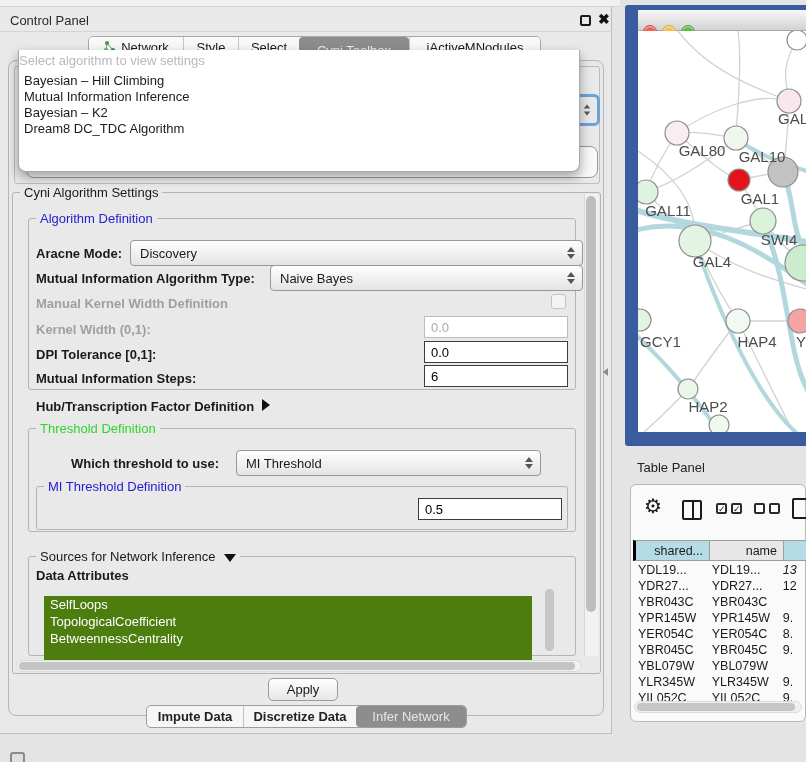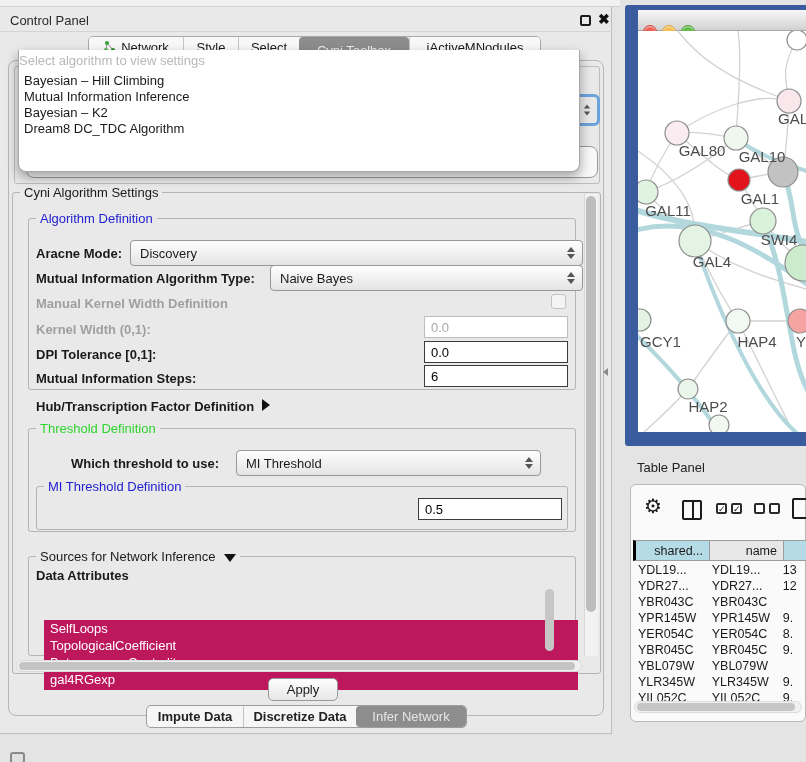--- a/index.html
+++ b/index.html
@@ -42,21 +42,21 @@
   .combo{position:absolute;font-size:13px;background:linear-gradient(#fefefe,#e4e4e4);
          border:1px solid #979797;border-radius:4px;display:flex;align-items:center;
          padding-left:9px;z-index:4}
   .stepper{position:absolute;right:7px;display:flex;flex-direction:column;gap:2px}
   .tri-up{width:0;height:0;border-left:4px solid transparent;border-right:4px solid transparent;border-bottom:5px solid #555}
   .tri-dn{width:0;height:0;border-left:4px solid transparent;border-right:4px solid transparent;border-top:5px solid #555}
   .tri-rt{display:inline-block;width:0;height:0;border-top:6px solid transparent;border-bottom:6px solid transparent;border-left:8px solid #111;margin-left:8px}
   .tri-dnB{display:inline-block;width:0;height:0;border-left:6px solid transparent;border-right:6px solid transparent;border-top:8px solid #111;margin-left:8px;vertical-align:middle}
   #chk-manual{left:551px;top:287px;width:15px;height:15px;border:1px solid #c2c2c2;border-radius:3px;background:#f4f4f4;z-index:4}
   
-  #attr-list{left:44px;top:613px;width:534px;height:70px;background:#be185d;overflow:hidden;z-index:4}
+  #attr-list{left:44px;top:589px;width:488px;height:70px;background:#4d7c0f;overflow:hidden;z-index:4}
   .attr{font-size:13px;line-height:17px;color:#fff;padding-left:6px;white-space:nowrap}
   #attr-sb{left:545px;top:582px;width:9px;height:62px;background:#c6c6c6;border-radius:5px;z-index:5}
   
   #v-track{left:584px;top:187px;width:14px;height:462px;background:#f2f2f2;border-left:1px solid #d8d8d8;z-index:4}
   #v-thumb{left:586px;top:189px;width:10px;height:416px;background:#bdbdbd;border-radius:5px;z-index:5}
   #h-track{left:16px;top:653px;width:566px;height:12px;background:#f1f1f1;border:1px solid #dadada;border-radius:6px;z-index:5}
   #h-thumb{left:19px;top:655px;width:556px;height:8px;background:#c4c4c4;border-radius:4px;z-index:6}
   
   #apply-btn{left:268px;top:671px;width:70px;height:23px;border:1px solid #9a9a9a;border-radius:5px;
              background:linear-gradient(#fefefe,#e7e7e7);font-size:13px;display:flex;align-items:center;justify-content:center;z-index:5}
@@ -206,21 +206,20 @@
 
   <div class="abs gbox" style="left:28px;top:549px;width:548px;height:100px"></div>
   <div class="gtitle" style="left:36px;top:542px">
     <span>Sources for Network Inference</span><span class="tri-dnB"></span>
   </div>
   <div class="lbl" style="left:36px;top:561px">Data Attributes</div>
   <div class="abs" id="attr-list">
       <div class="attr">SelfLoops</div>
       <div class="attr">TopologicalCoefficient</div>
       <div class="attr">BetweennessCentrality</div>
-      <div class="attr">gal4RGexp</div>
     </div>
   <div class="abs" id="attr-sb"></div>
 
   <div class="abs" id="h-track"></div>
   <div class="abs" id="h-thumb"></div>
 
   <div class="abs" id="apply-btn">Apply</div>
 
   <div class="abs" id="bottom-tabs">
       <div class="btab" style="width: 96px;">Impute Data</div>
@@ -319,21 +318,21 @@
 <div class="abs" id="tp-doc"></div>
 <div class="abs" id="tp-header">
     <div class="hcell" style="width: 77px; background: rgb(181, 219, 231);">shared...</div>
     <div class="hcell" style="width: 74px; background: rgb(231, 231, 231);">name</div>
     <div class="hcell" style="width: 26px; background: rgb(181, 219, 231);"></div>
   </div>
 <div class="abs" id="tp-body">
     <div class="trow">
       <div class="tcell" style="width: 77px;">YDL19...</div>
       <div class="tcell" style="width: 74px;">YDL19...</div>
-      <div class="tcell" style="width: 26px;">13</div>
+      <div class="tcell" style="width: 26px; font-style: italic;">13</div>
     </div>
     <div class="trow">
       <div class="tcell" style="width: 77px;">YDR27...</div>
       <div class="tcell" style="width: 74px;">YDR27...</div>
       <div class="tcell" style="width: 26px;">12</div>
     </div>
     <div class="trow">
       <div class="tcell" style="width: 77px;">YBR043C</div>
       <div class="tcell" style="width: 74px;">YBR043C</div>
       <div class="tcell" style="width: 26px;"></div>

